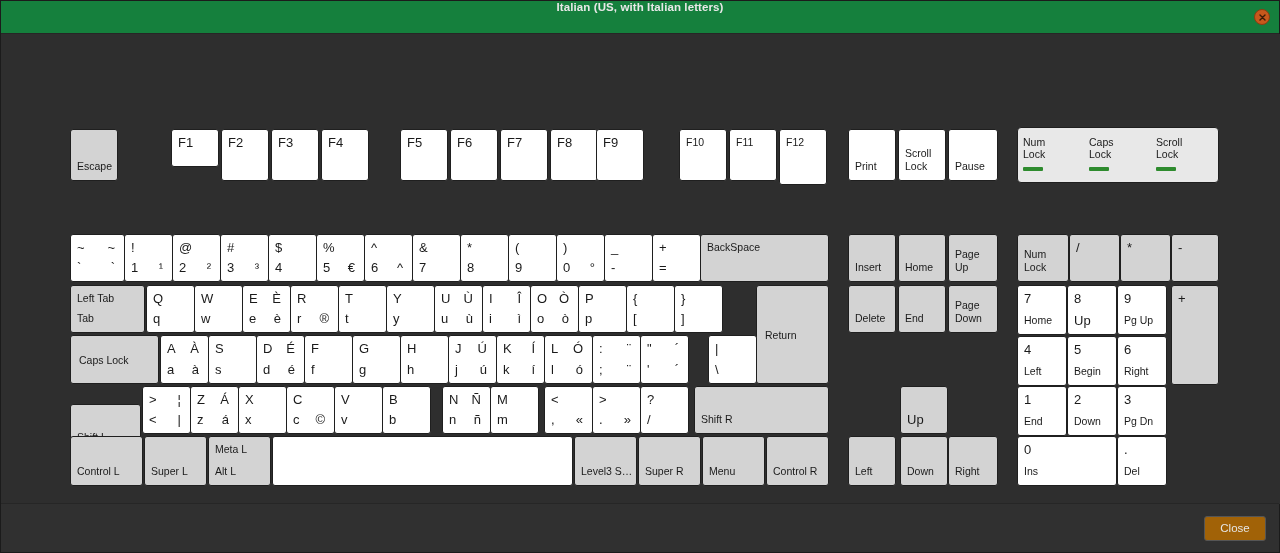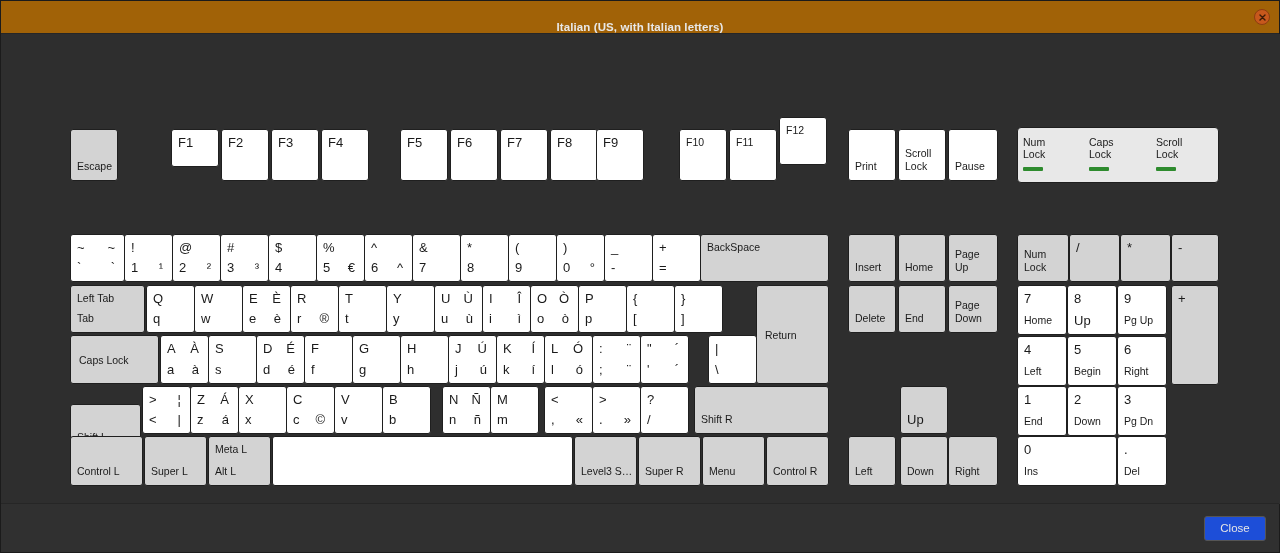--- a/index.html
+++ b/index.html
@@ -13,23 +13,23 @@
     position: relative;
     width: 1280px; height: 553px;
     background: #2e2e2e;
     border: 1px solid #1b1b1b;
   }
 
   
   .titlebar {
     position: relative;
     height: 33px;
-    background: #a16207;
+    background: #15803d;
     border-bottom: 1px solid #262626;
-    display: flex; align-items: flex-end; justify-content: center;
+    display: flex; align-items: flex-start; justify-content: center;
   }
   .titlebar-text {
     font-size: 11.5px; color: #e8e8e8; font-weight: bold;
     letter-spacing: .1px;
   }
   .close-dot {
     position: absolute; right: 9px; top: 50%; transform: translateY(-50%);
     width: 16px; height: 16px; border-radius: 50%;
     background: #c7581c;
     border: 1px solid #8d3c11;
@@ -90,21 +90,21 @@
   .bottombar {
     position: absolute; left: 0; right: 0; bottom: 0;
     height: 49px;
     background: #303030;
     border-top: 1px solid #262626;
     display: flex; align-items: center; justify-content: flex-end;
     padding-right: 13px;
   }
   .btn-close {
     min-width: 62px; height: 25px;
-    background: #1d4ed8;
+    background: #a16207;
     border: 1px solid #555;
     border-radius: 3px;
     color: #e6e6e6;
     font-size: 11.5px;
     font-family: "Liberation Sans", sans-serif;
     cursor: pointer;
   }
 </style>
 </head>
 <body>
@@ -166,21 +166,21 @@
       </div>
       <div class="key" style="left: 595px; top: 95px; width: 48px; height: 52px;">
         <span class="lbl tl sym">F9</span>
       </div>
       <div class="key" style="left: 678px; top: 95px; width: 48px; height: 52px;">
         <span class="lbl tl name">F10</span>
       </div>
       <div class="key" style="left: 728px; top: 95px; width: 48px; height: 52px;">
         <span class="lbl tl name">F11</span>
       </div>
-      <div class="key" style="left: 778px; top: 83px; width: 48px; height: 48px;">
+      <div class="key" style="left: 778px; top: 95px; width: 48px; height: 56px;">
         <span class="lbl tl name">F12</span>
       </div>
       <div class="key" style="left: 847px; top: 95px; width: 48px; height: 52px;">
         <span class="lbl bl name">Print</span>
       </div>
       <div class="key" style="left: 897px; top: 95px; width: 48px; height: 52px;">
         <span class="lbl bl name two">Scroll
 Lock</span>
       </div>
       <div class="key" style="left: 947px; top: 95px; width: 50px; height: 52px;">

